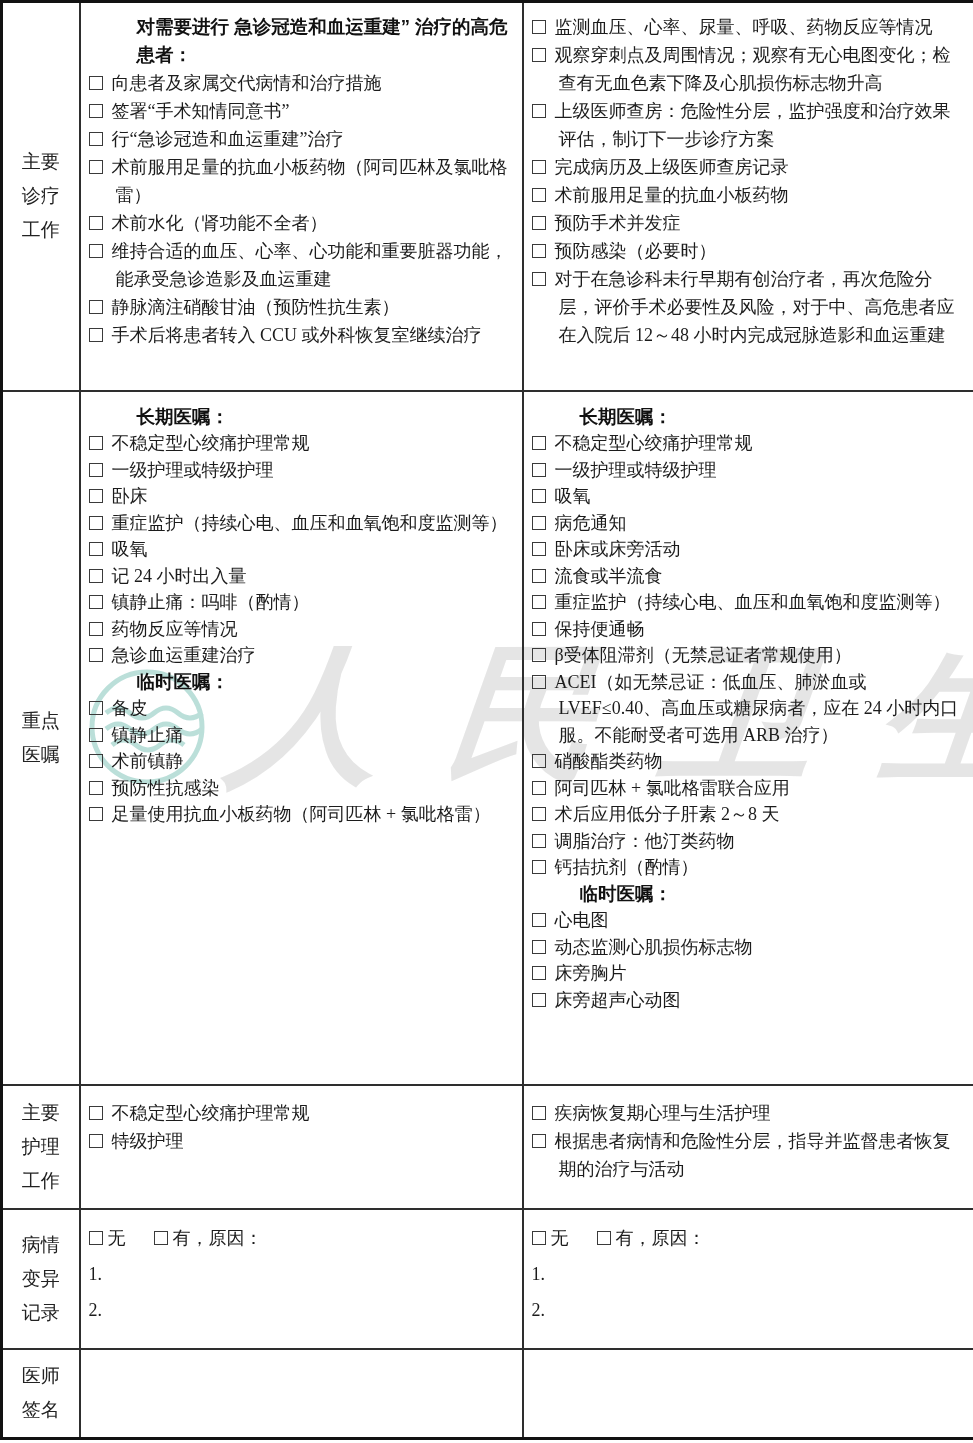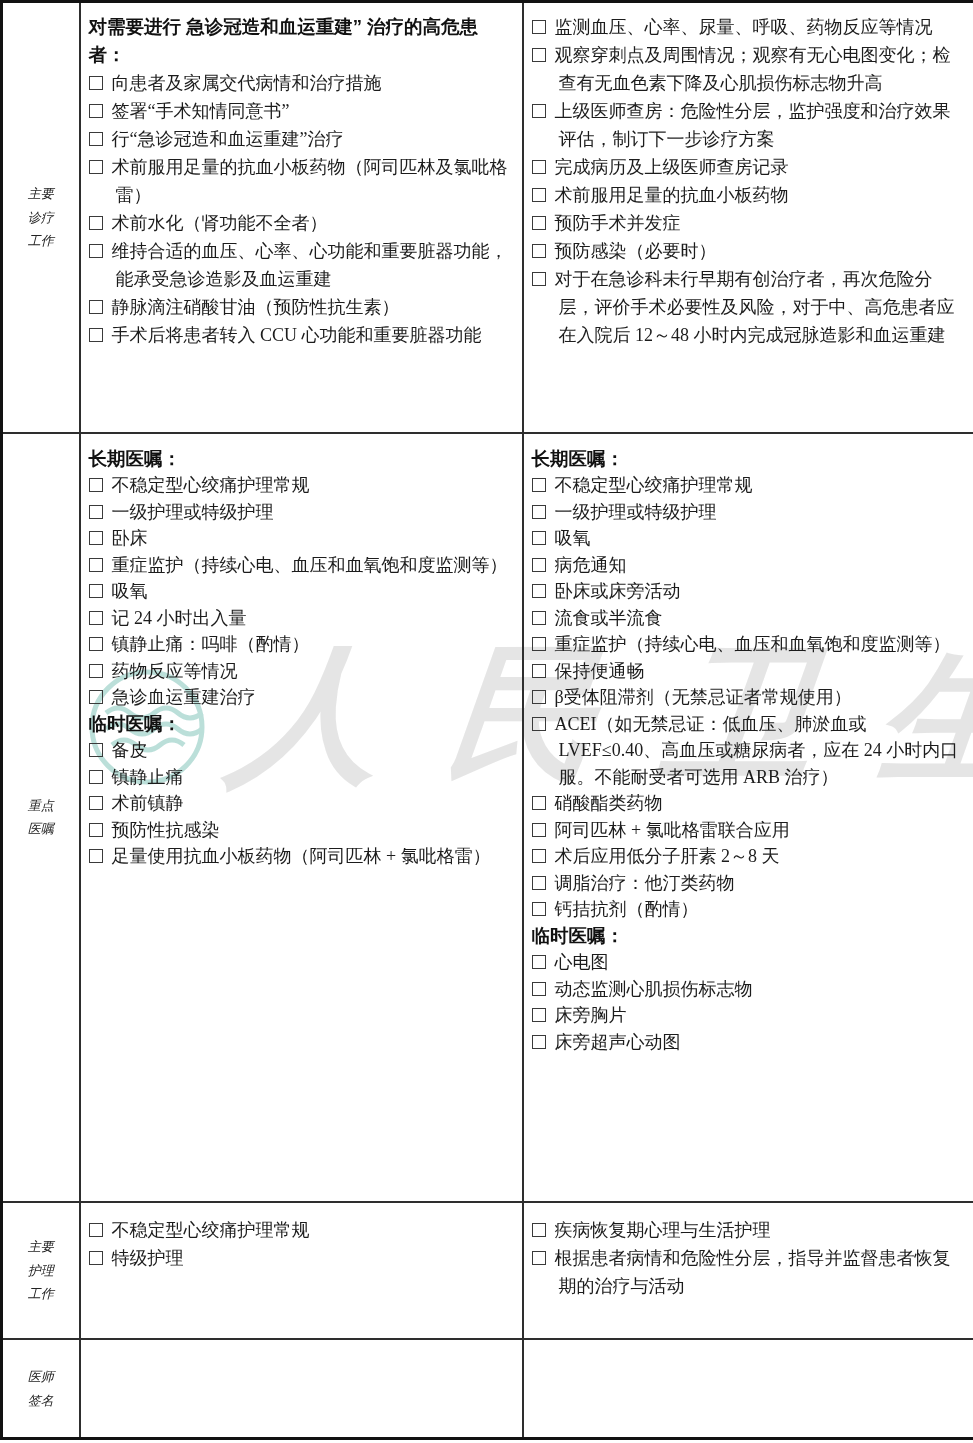--- a/index.html
+++ b/index.html
@@ -51,35 +51,34 @@
   tr.r-header{height:78px}
   tr.r-treatment{height:344px}
   tr.r-orders{height:636px}
   tr.r-nursing{height:114px}
   tr.r-variation{height:113px}
   tr.r-nurse-sign{height:73px}
   tr.r-doctor-sign{height:82px}
   .lbl{
     vertical-align:middle;text-align:center;
     white-space:pre-line;
-    font-size:13px;line-height:1.8;color:#222;
+    font-size:19px;line-height:1.8;color:#222;
     padding:4px 2px;
-    font-style:italic;
   }
   .cell{
     padding:10px 10px 8px 8px;
     font-size:18px;line-height:28px;
   }
   tr.r-orders .cell{line-height:26.5px;padding-top:12px}
   tr.r-nursing .cell{padding-top:13px}
   tr.r-variation .cell{padding-top:10px}
   .li.check{padding-left:27px;text-indent:-27px}
   .li.head{
     font-family:"Liberation Sans","DejaVu Sans",sans-serif;
-    font-weight:bold;font-size:18.5px;color:#111;
+    font-weight:bold;font-size:18.5px;color:#111;margin-left:48px;
   }
   .cb{
     display:inline-block;width:14px;height:14px;
     border:1.5px solid #3a3a3a;background:transparent;
     margin-right:9px;vertical-align:-1px;text-indent:0;
   }
   .li.check-inline{display:inline-block;margin-right:28px;padding-left:0;text-indent:0}
   .li.check-inline .cb{margin-right:5px}
   tr.r-variation .li{line-height:36px}
 </style>
@@ -113,21 +112,21 @@
 工作</td>
       <td class="cell">
             <div class="li head">对需要进行 急诊冠造和血运重建” 治疗的高危患者：</div>
             <div class="li check"><span class="cb"></span><span class="tx">向患者及家属交代病情和治疗措施</span></div>
             <div class="li check"><span class="cb"></span><span class="tx">签署“手术知情同意书”</span></div>
             <div class="li check"><span class="cb"></span><span class="tx">行“急诊冠造和血运重建”治疗</span></div>
             <div class="li check"><span class="cb"></span><span class="tx">术前服用足量的抗血小板药物（阿司匹林及氯吡格雷）</span></div>
             <div class="li check"><span class="cb"></span><span class="tx">术前水化（肾功能不全者）</span></div>
             <div class="li check"><span class="cb"></span><span class="tx">维持合适的血压、心率、心功能和重要脏器功能，能承受急诊造影及血运重建</span></div>
             <div class="li check"><span class="cb"></span><span class="tx">静脉滴注硝酸甘油（预防性抗生素）</span></div>
-            <div class="li check"><span class="cb"></span><span class="tx">手术后将患者转入 CCU 心功能和重要脏器功能</span></div>
+            <div class="li check"><span class="cb"></span><span class="tx">手术后将患者转入 CCU 或外科恢复室继续治疗</span></div>
           </td>
       <td class="cell">
             <div class="li check"><span class="cb"></span><span class="tx">监测血压、心率、尿量、呼吸、药物反应等情况</span></div>
             <div class="li check"><span class="cb"></span><span class="tx">观察穿刺点及周围情况；观察有无心电图变化；检查有无血色素下降及心肌损伤标志物升高</span></div>
             <div class="li check"><span class="cb"></span><span class="tx">上级医师查房：危险性分层，监护强度和治疗效果评估，制订下一步诊疗方案</span></div>
             <div class="li check"><span class="cb"></span><span class="tx">完成病历及上级医师查房记录</span></div>
             <div class="li check"><span class="cb"></span><span class="tx">术前服用足量的抗血小板药物</span></div>
             <div class="li check"><span class="cb"></span><span class="tx">预防手术并发症</span></div>
             <div class="li check"><span class="cb"></span><span class="tx">预防感染（必要时）</span></div>
             <div class="li check"><span class="cb"></span><span class="tx">对于在急诊科未行早期有创治疗者，再次危险分层，评价手术必要性及风险，对于中、高危患者应在入院后 12～48 小时内完成冠脉造影和血运重建</span></div>
@@ -187,20 +186,27 @@
       <td class="cell">
             <div class="li check"><span class="cb"></span><span class="tx">不稳定型心绞痛护理常规</span></div>
             <div class="li check"><span class="cb"></span><span class="tx">特级护理</span></div>
           </td>
       <td class="cell">
             <div class="li check"><span class="cb"></span><span class="tx">疾病恢复期心理与生活护理</span></div>
             <div class="li check"><span class="cb"></span><span class="tx">根据患者病情和危险性分层，指导并监督患者恢复期的治疗与活动</span></div>
           </td>
     </tr>
 
+    <tr class="r-variation">
+      <td class="lbl">病情
+变异
+记录</td>
+      <td class="cell"><div class="li check-inline"><span class="cb"></span><span class="tx">无</span></div><div class="li check-inline"><span class="cb"></span><span class="tx">有，原因：</span></div><div class="li plain">1.</div><div class="li plain">2.</div></td>
+      <td class="cell"><div class="li check-inline"><span class="cb"></span><span class="tx">无</span></div><div class="li check-inline"><span class="cb"></span><span class="tx">有，原因：</span></div><div class="li plain">1.</div><div class="li plain">2.</div></td>
+    </tr>
 
 
     <tr class="r-doctor-sign">
       <td class="lbl">医师
 签名</td>
       <td class="cell"></td>
       <td class="cell"></td>
     </tr>
 
   </tbody>

